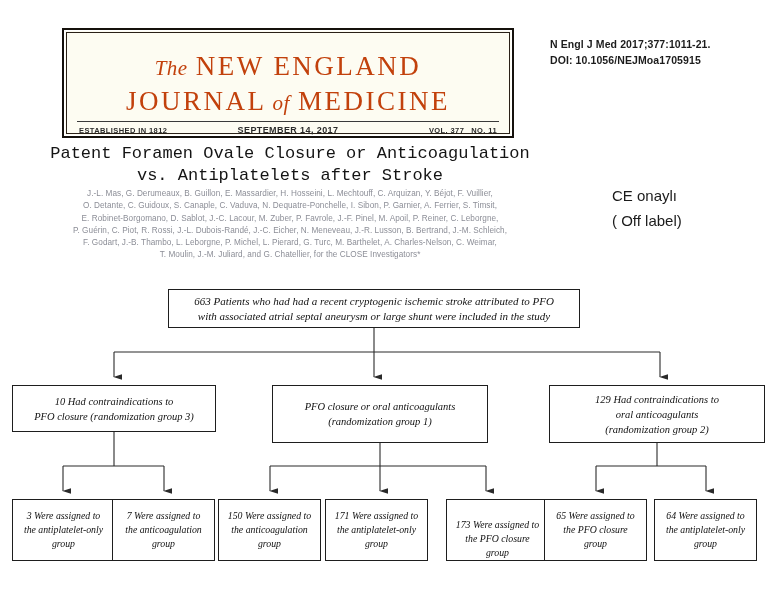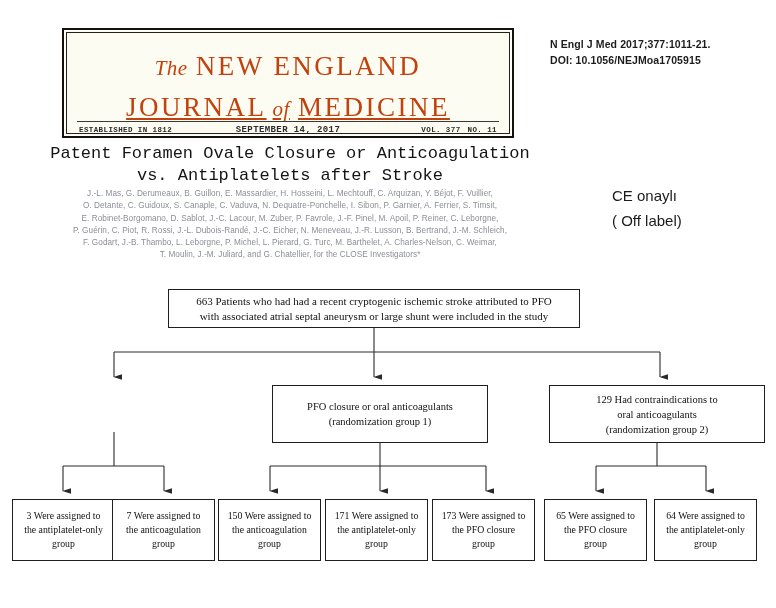--- a/index.html
+++ b/index.html
@@ -26,34 +26,34 @@
     box-sizing:border-box;
   }
   .nejm-line{
     text-align:center;
     font-family:"Liberation Serif", serif;
     color:#c2410c;
     letter-spacing:2.5px;
     white-space:nowrap;
   }
   #nejm-line1{ position:absolute;left:0;right:0;top:18px;font-size:27px; }
-  #nejm-line2{ position:absolute;left:0;right:0;top:59px;font-size:27px;text-decoration:underline; }
+  #nejm-line2{ position:absolute;left:0;right:0;top:53px;font-size:27px; }
   .nejm-italic{
     font-style:italic;font-size:21px;letter-spacing:0.5px;
     padding-right:8px;
   }
   .nejm-italic.of{padding-left:6px;padding-right:8px;}
   #masthead-rule{
     position:absolute;left:10px;right:10px;top:88px;
     border-top:1px solid #3a3a3a;
   }
   #masthead-footer{
     position:absolute;left:12px;right:12px;top:92px;
     display:flex;align-items:center;
-    font-family:Liberation Mono, monospace;
+    font-family:Liberation Sans, sans-serif;
     font-size:7.5px;font-weight:bold;letter-spacing:0.4px;
     color:#2b2b2b;
   }
   #mf-left{flex:0 0 30%;text-align:left;}
   #mf-center{flex:0 0 40%;text-align:center;font-size:9px;}
   #mf-right{flex:0 0 30%;text-align:right;}
   #mf-right span{margin-left:7px;}
 
   
   #citation{
@@ -91,34 +91,35 @@
   #flow-svg{position:absolute;left:0;top:0;width:776px;height:328px;}
   .fbox{
     position:absolute;
     border:1px solid #1e1e1e;
     background:#ffffff;
     box-sizing:border-box;
     display:flex;align-items:center;justify-content:center;
     text-align:center;
     font-family:"Liberation Serif", serif;
     color:#111111;
+    font-style:italic;
   }
   .fbox .inner{padding:0 5px;}
   #box-top{left:168px;top:9px;width:412px;height:39px;font-size:11px;line-height:15px;}
   #box-l2-left{left:12px;top:105px;width:204px;height:47px;font-size:10.5px;line-height:15px;}
   #box-l2-mid{left:272px;top:105px;width:216px;height:58px;font-size:10.5px;line-height:15px;}
   #box-l2-right{left:549px;top:105px;width:216px;height:58px;font-size:10.5px;line-height:15px;}
   .leafbox{
     top:219px;width:103px;height:62px;font-size:9.8px;line-height:14px;
   }
   #leaf-0{left:12px;}
   #leaf-1{left:112px;}
   #leaf-2{left:218px;}
   #leaf-3{left:325px;}
-  #leaf-4{left:432px;}
+  #leaf-4{left:446px;align-items:flex-end;}
   #leaf-5{left:544px;}
   #leaf-6{left:654px;}
 </style>
 </head>
 <body>
 
 <div id="citation">
   <div>N Engl J Med 2017;377:1011-21.</div>
   <div>DOI: 10.1056/NEJMoa1705915</div>
 </div>
@@ -201,20 +202,26 @@
     </g>
   </svg>
 
   <div class="fbox" id="box-top">
     <div class="inner">
       <div>663 Patients who had had a recent cryptogenic ischemic stroke attributed to PFO</div>
       <div>with associated atrial septal aneurysm or large shunt were included in the study</div>
     </div>
   </div>
 
+  <div class="fbox" id="box-l2-left">
+    <div class="inner">
+      <div>10 Had contraindications to</div>
+      <div>PFO closure (randomization group 3)</div>
+    </div>
+  </div>
 
   <div class="fbox" id="box-l2-mid">
     <div class="inner">
       <div>PFO closure or oral anticoagulants</div>
       <div>(randomization group 1)</div>
     </div>
   </div>
 
   <div class="fbox" id="box-l2-right">
     <div class="inner">

